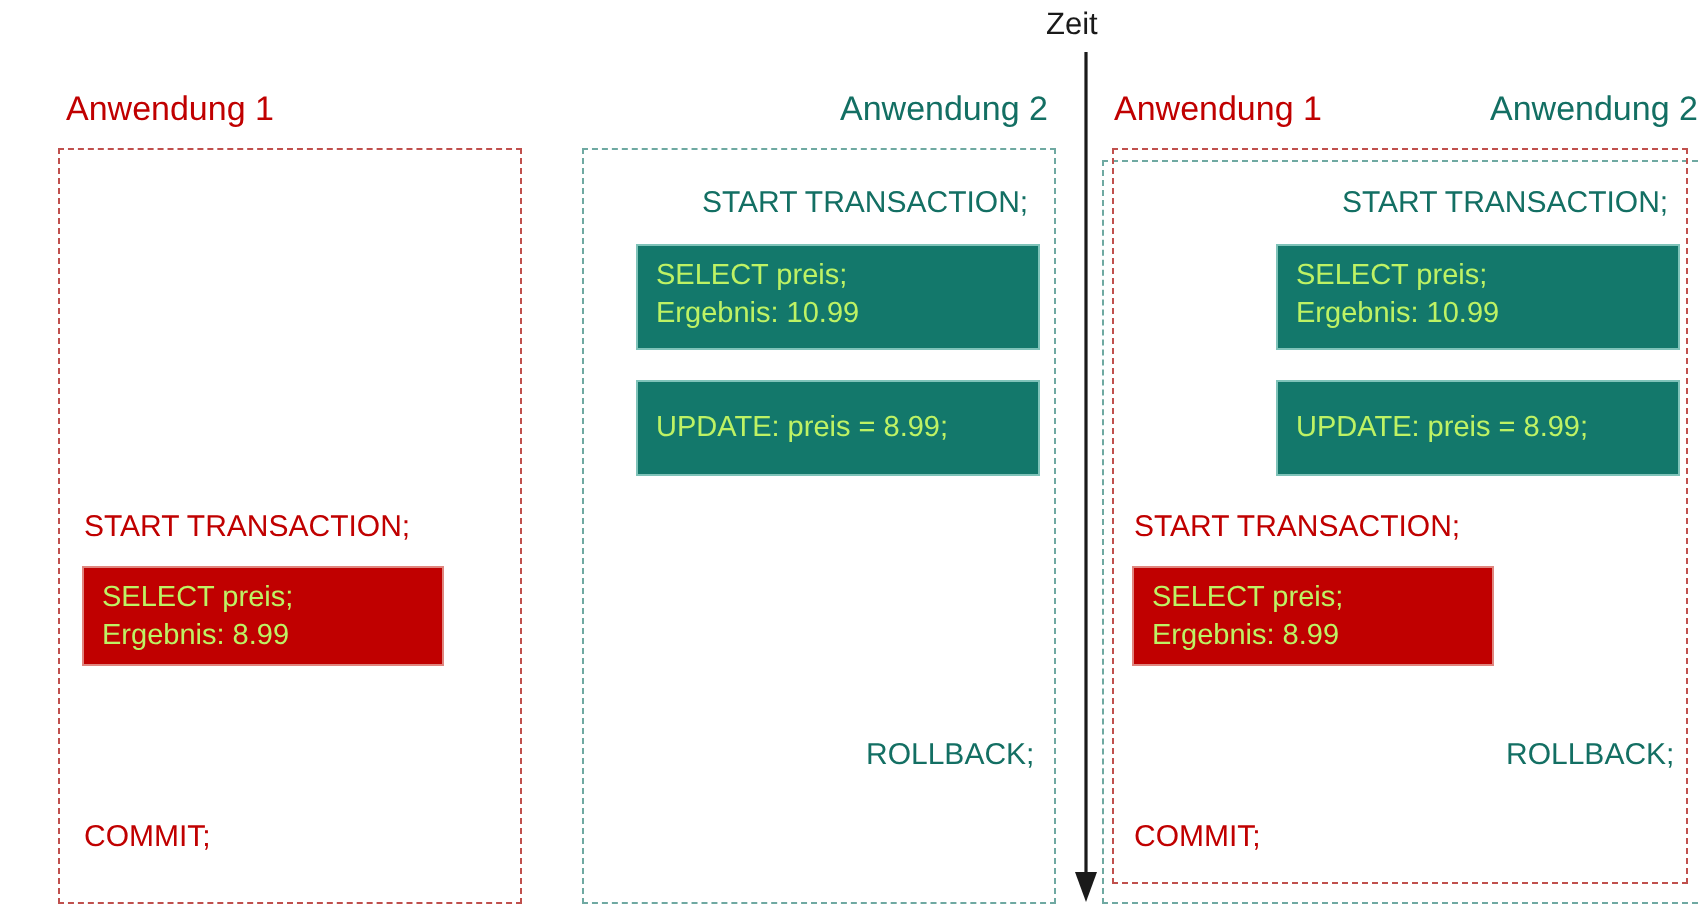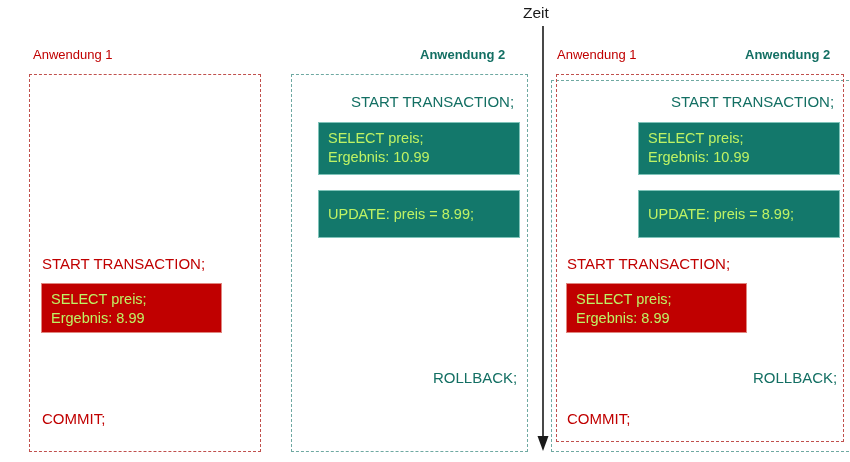--- a/index.html
+++ b/index.html
@@ -17,27 +17,27 @@
     position:absolute;
     background:transparent;
     box-sizing:border-box;
   }
   .frame-red{border:1.6px dashed #C0504D;}
   .frame-teal{border:1.6px dashed #6FA9A2;}
 
   
   .caption{
     position:absolute;
-    font-size:13px;
+    font-size:17px;
     line-height:18px;
     white-space:nowrap;
     text-align:center;
   }
   .cap-red{color:#C00000;}
-  .cap-teal{color:#136F63;font-weight:bold;}
+  .cap-teal{color:#136F63;}
 
   
   .stmt{
     position:absolute;
     font-size:15px;
     line-height:18px;
     white-space:nowrap;
   }
   .stmt-red{color:#C00000;}
   .stmt-teal{color:#136F63;}

